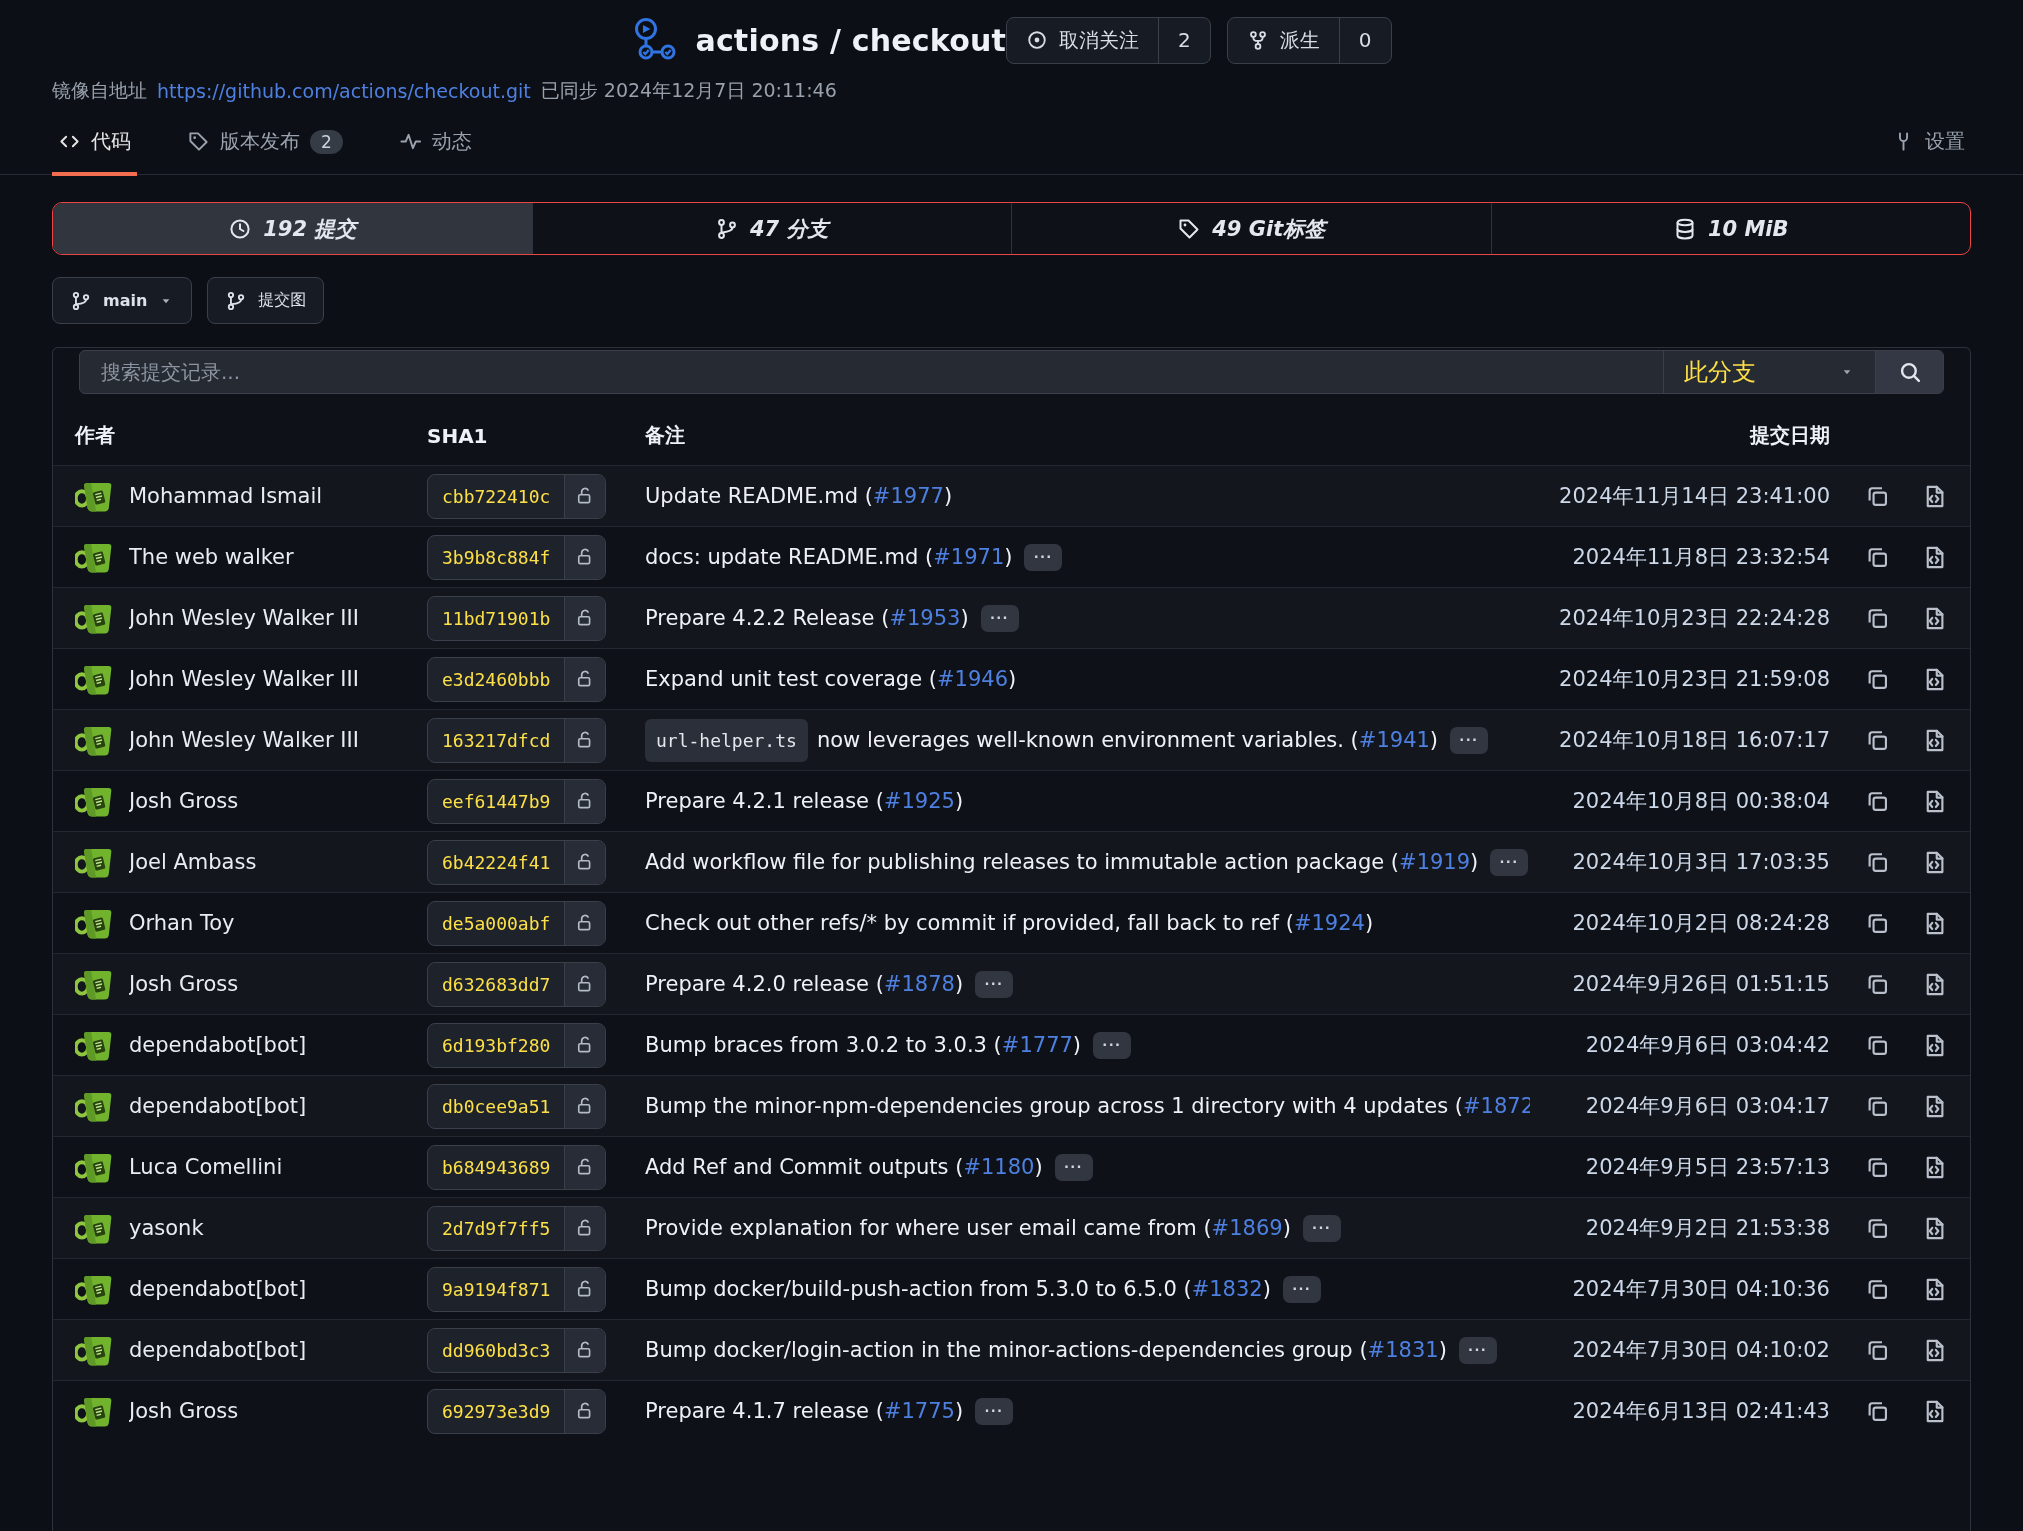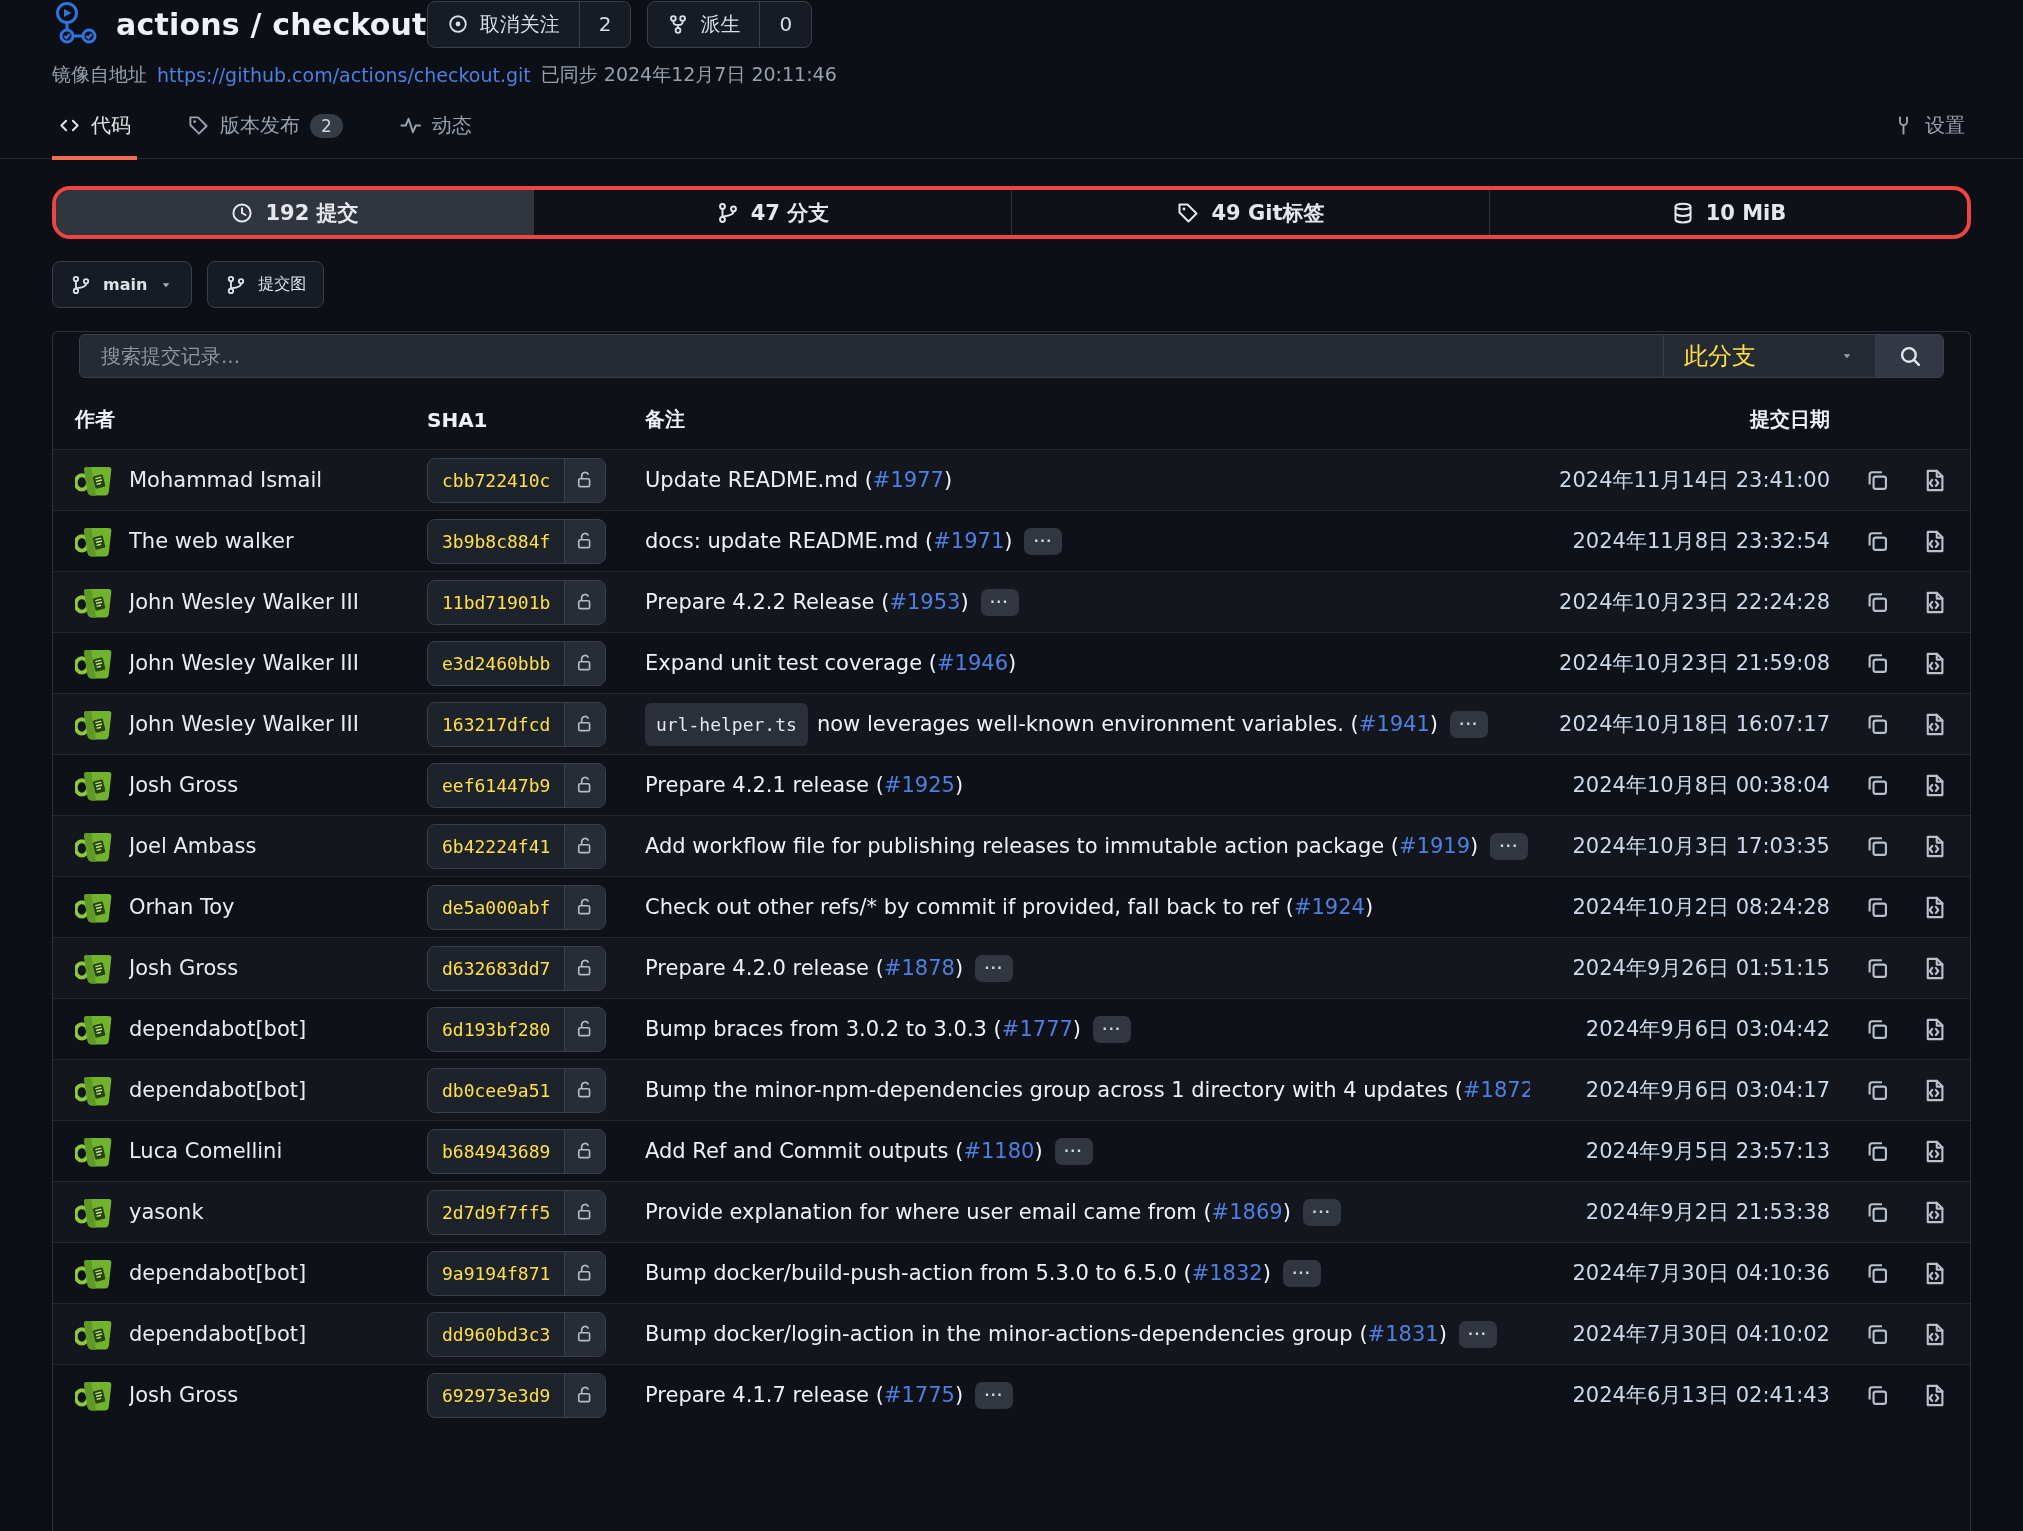--- a/index.html
+++ b/index.html
@@ -5,21 +5,21 @@
   * { box-sizing: border-box; margin: 0; padding: 0; }
   html,body { width: 2023px; height: 1531px; overflow: hidden; }
   body {
     background: #0c0f15;
     color: #dfe4ea;
     font-family: "DejaVu Sans", "Liberation Sans", sans-serif;
   }
   .page { padding: 0 52px; }
 
   
-  .repo-header { display: flex; align-items: center; justify-content: flex-start; }
+  .repo-header { display: flex; align-items: center; justify-content: center; padding-top: 16px; }
   .repo-title-wrap { display: flex; align-items: center; gap: 16px; }
   .repo-logo { width: 48px; height: 48px; color: #2f74e0; }
   .repo-title { font-size: 30px; font-weight: 600; color: #eef1f6; letter-spacing: .2px; }
   .header-actions { display: flex; gap: 16px; }
   .split-btn { display: flex; align-items: stretch; background: #171b23; border: 1px solid #3a3f4a; border-radius: 8px; overflow: hidden; height: 47px; }
   .split-btn .main-part { display: flex; align-items: center; gap: 11px; padding: 0 19px; font-size: 20px; color: #d9dee6; cursor: pointer; }
   .split-btn .count-part { display: flex; align-items: center; padding: 0 19px; border-left: 1px solid #3a3f4a; font-size: 20px; color: #d9dee6; cursor: pointer; }
   .btn-icon { width: 22px; height: 22px; }
 
   
@@ -29,21 +29,21 @@
   
   .tabs { position: relative; display: flex; align-items: flex-end; gap: 44px; margin-top: 14px; }
   .tabs::after { content: ""; position: absolute; left: -52px; right: -52px; bottom: 0; height: 1px; background: #262b33; }
   .tab { display: flex; align-items: center; gap: 10px; font-size: 20px; color: #9aa2ae; padding: 10px 6px 17px; cursor: pointer; border-bottom: 4px solid transparent; margin-bottom: -1px; position: relative; z-index: 1; }
   .tab.active { color: #e5e5e5; border-bottom-color: #f36d50; }
   .tab .tab-icon { width: 23px; height: 23px; }
   .tab-badge { background: #363c46; color: #ccd2db; font-size: 17px; border-radius: 12px; padding: 2px 11px; }
   .tab-spacer { flex: 1; }
 
   
-  .stats-bar { display: flex; margin-top: 27px; height: 53px; border: 4px solid #ef4444; border-radius: 18px; overflow: hidden; background: #0e1117; }
+  .stats-bar { display: flex; margin-top: 27px; height: 53px; border: 1px solid #ef4444; border-radius: 10px; overflow: hidden; background: #0e1117; font-style: italic; }
   .stats-seg { flex: 1; display: flex; align-items: center; justify-content: center; gap: 11px; font-size: 21px; font-weight: 600; color: #e4e8ee; border-left: 1px solid #2e333d; cursor: pointer; }
   .stats-seg:first-child { border-left: none; }
   .stats-seg.active { background: #31353e; }
   .stats-icon { width: 24px; height: 24px; }
 
   
   .branch-row { display: flex; gap: 15px; margin-top: 22px; }
   .tool-btn { display: flex; align-items: center; gap: 11px; height: 47px; padding: 0 17px; background: #171b23; border: 1px solid #3a3f4a; border-radius: 8px; font-size: 16px; color: #dde2e9; cursor: pointer; }
   .tool-btn .caret { width: 16px; height: 16px; color: #aab1bc; }
   .tool-btn b { font-weight: 600; }

